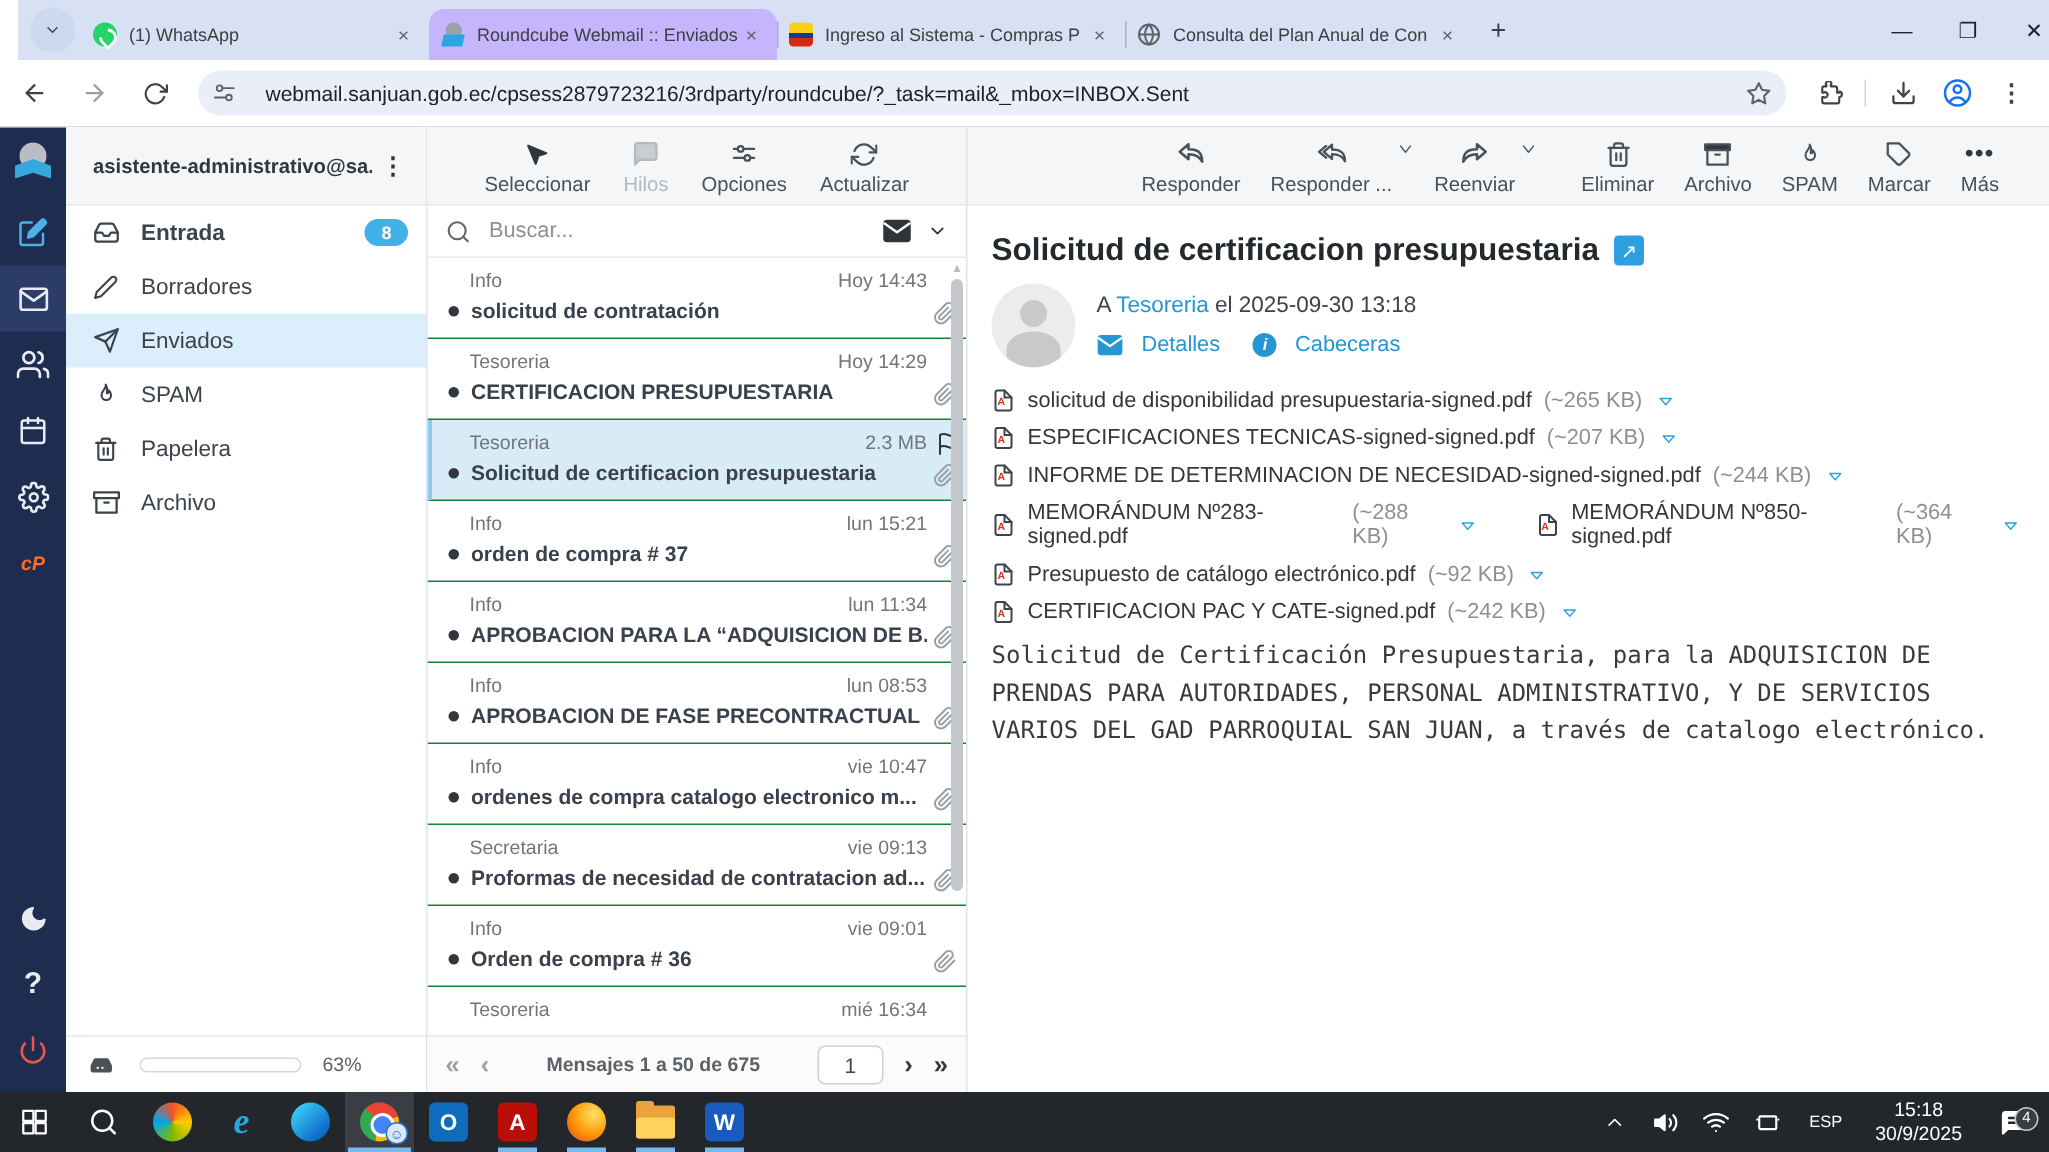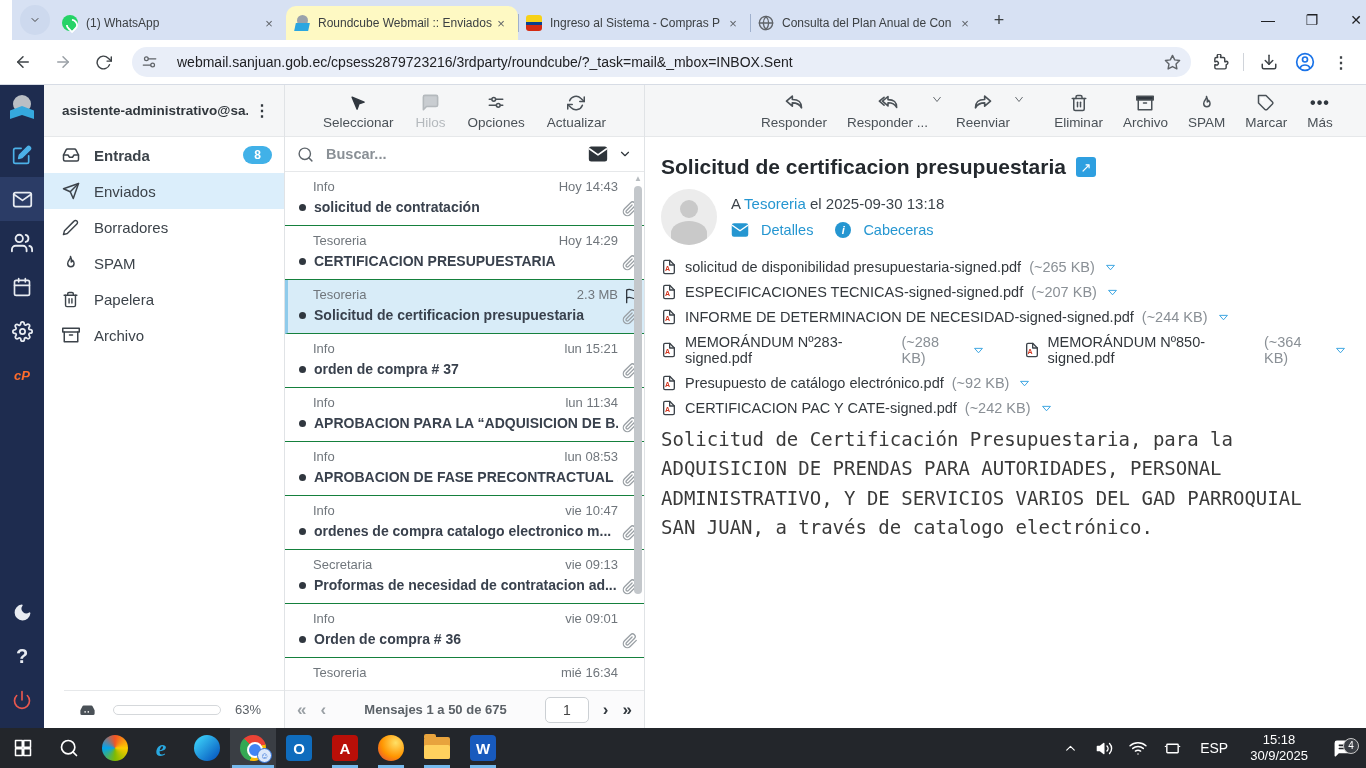--- a/index.html
+++ b/index.html
@@ -6,21 +6,21 @@
   html,body { width:1366px; height:768px; overflow:hidden; }
   body { font-family:"Liberation Sans", sans-serif; }
   .screen { position:relative; width:1366px; height:768px; background:#fff; }
   svg.ico { display:block; fill:none; stroke:currentColor; stroke-width:2; stroke-linecap:round; stroke-linejoin:round; }
 
   
   .tabstrip { position:absolute; left:12px; top:0; width:1366px; height:40px; background:#d7e1f3; display:flex; align-items:flex-end; }
   .tabsearch { width:30px; height:30px; margin:5px 4px 5px 8px; border-radius:50%; display:flex; align-items:center; justify-content:center; color:#444; background:#cdd9ee; align-self:center; }
   .tab { width:232px; height:34px; display:flex; align-items:center; padding:0 8px; color:#3c4043; font-size:12px; position:relative; }
   .tab + .tab::before { content:""; position:absolute; left:0; top:8px; height:18px; width:1px; background:#9fb0cd; }
-  .tab.active { background:#fef9c3; border-radius:10px 10px 0 0; z-index:2; }
+  .tab.active { background:#c4b5fd; border-radius:10px 10px 0 0; z-index:2; }
   .tab.active::before { display:none; }
   .tab .favicon { width:16px; height:16px; margin-right:8px; flex:0 0 16px; }
   .tab .title { flex:1; white-space:nowrap; overflow:hidden; }
   .tab .tclose { width:18px; height:18px; border-radius:50%; display:flex; align-items:center; justify-content:center; font-size:13px; color:#5f6368; }
   .newtab { width:26px; height:26px; margin:0 4px; align-self:center; display:flex; align-items:center; justify-content:center; font-size:18px; color:#3c4043; border-radius:50%; }
   .wincontrols { margin-left:auto; align-self:stretch; display:flex; }
   .winbtn { width:44px; height:40px; display:flex; align-items:center; justify-content:center; font-size:14px; color:#202124; }
   .favdot { width:16px; height:16px; border-radius:50%; }
   .fav-wa { background:#25d366; position:relative; }
   .fav-wa::after{ content:""; position:absolute; left:4px; top:4px; width:8px; height:8px; border:2px solid #fff; border-radius:50% 50% 50% 0; border-top-color:transparent; transform:rotate(-45deg);}
@@ -57,34 +57,34 @@
   .folders { width:241px; flex:0 0 241px; border-right:1px solid #e0e3e6; display:flex; flex-direction:column; background:#fff; }
   .acct { height:52px; background:#f5f6f7; border-bottom:1px solid #e6e8ea; display:flex; align-items:center; padding:0 8px 0 18px; }
   .acct .name { font-weight:bold; font-size:13.5px; color:#31373d; flex:1; white-space:nowrap; overflow:hidden; }
   .acct .menu { color:#31373d; font-size:16px; font-weight:bold; letter-spacing:0; padding:0 6px; }
   .folder { height:36px; display:flex; align-items:center; padding:0 12px 0 18px; color:#3c434a; font-size:15px; }
   .folder .ficon { width:18px; margin-right:14px; color:#3c434a; display:flex; }
   .folder.inbox .flabel { font-weight:bold; }
   .folder.selected { background:#dbeefb; }
   .badge { margin-left:auto; background:#41b1e8; color:#fff; font-size:12px; font-weight:bold; border-radius:10px; padding:2px 11px; }
   .folders .fspacer { flex:1; }
-  .quota { height:38px; border-top:1px solid #e6e8ea; display:flex; align-items:center; padding:0 14px; color:#5b6167;margin-left:20px; }
+  .quota { height:38px; border-top:1px solid #e6e8ea; display:flex; align-items:center; padding:0 14px; color:#5b6167; }
   .quota .bar { width:108px; height:10px; border:1px solid #d5d8db; border-radius:6px; margin:0 14px 0 16px; background:#fff; overflow:hidden; }
   .quota .fill { height:100%; background:#62b8e8; border-radius:6px 0 0 6px; }
   .quota .pct { font-size:13px; color:#5b6167; }
 
   .listpanel { width:360px; flex:0 0 360px; border-right:1px solid #e0e3e6; display:flex; flex-direction:column; position:relative; }
   .toolbar { height:52px; background:#f5f6f7; border-bottom:1px solid #e6e8ea; display:flex; align-items:center; justify-content:center; gap:10px; }
   .tbtn { display:flex; flex-direction:column; align-items:center; justify-content:center; color:#4a5157; font-size:13.5px; padding:2px 6px; gap:3px; }
   .tbtn .ticon { height:20px; display:flex; align-items:flex-end; }
   .tbtn.disabled { color:#b4b9bd; }
   .tbtn-wrap { display:flex; align-items:flex-start; }
   .tcaret { color:#4a5157; margin:4px 0 0 -2px; }
   .searchrow { height:35px; border-bottom:1px solid #e6e8ea; display:flex; align-items:center; padding:0 12px; color:#5f666c; }
-  .searchrow input { border:0; outline:0; background:transparent; font-size:14.5px; color:#be185d; margin-left:12px; flex:1; font-family:"Liberation Sans",sans-serif;font-weight:bold; }
+  .searchrow input { border:0; outline:0; background:transparent; font-size:14.5px; color:#be185d; margin-left:12px; flex:1; font-family:"Liberation Sans",sans-serif; }
   .searchrow input::placeholder { color:#8a9096; }
   .scope { color:#2e343a; display:flex; align-items:center; gap:10px; }
   .msglist { flex:1; overflow:hidden; position:relative; }
   .msg { height:54px; border-bottom:1px solid #15803d; padding:7px 26px 0 14px; position:relative; }
   .msg .l1 { display:flex; font-size:13px; color:#70767c; }
   .msg .l1 .sender { margin-left:14px; flex:1; }
   .msg .l1 .meta { color:#70767c; }
   .msg .l2 { display:flex; align-items:center; margin-top:5px; font-size:14px; color:#39414d; }
   .msg .dot { width:7px; height:7px; border-radius:50%; background:#30373f; margin-right:8px; flex:0 0 7px; }
   .msg .subj { flex:1; white-space:nowrap; overflow:hidden;font-weight:bold; }
@@ -115,21 +115,21 @@
   .metalinks { display:flex; gap:22px; margin-top:9px; align-items:center; }
   .metalink { color:#2596d1; font-size:14.5px; display:flex; align-items:center; gap:12px; }
   .infodot { width:16px; height:16px; border-radius:50%; background:#2596d1; color:#fff; font-size:11px; font-weight:bold; display:flex; align-items:center; justify-content:center; font-style:italic; }
   .attachments { margin:14px 0 0 0; }
   .attrow { display:flex; gap:40px; margin-bottom:9px; }
   .attitem { display:flex; align-items:center; gap:8px; font-size:14.5px; color:#33383d; }
   .attitem .pdfico { color:#3c434a; position:relative; }
   .attitem .pdfico .mark { position:absolute; left:4px; top:7px; width:7px; height:6px; color:#d3351f; font-size:7px; font-weight:bold; line-height:6px; }
   .attitem .size { color:#8a9096; }
   .attcaret { color:#2e9fe0; margin-left:2px; }
-  .bodytext { font-family:"DejaVu Sans Mono", monospace; font-size:19px; color:#3a3a3a; line-height:1.55; max-width:700px; }
+  .bodytext { font-family:"DejaVu Sans Mono", monospace; font-size:16px; color:#3a3a3a; line-height:1.55; max-width:700px; }
 
   
   .taskbar { position:absolute; left:0; top:728px; width:1366px; height:40px; background:#23262b; display:flex; align-items:stretch; color:#fff; }
   .tkbtn { width:46px; display:flex; align-items:center; justify-content:center; position:relative; }
   .tkbtn.active { background:#3a3e44; }
   .tkbtn.active::after { content:""; position:absolute; left:2px; bottom:0; right:2px; height:3px; background:#76b9ed; }
   .tkbtn.running::after { content:""; position:absolute; left:10px; bottom:0; right:10px; height:3px; background:#76b9ed; }
   .appico { width:26px; height:26px; border-radius:4px; display:flex; align-items:center; justify-content:center; font-weight:bold; font-size:15px; }
   .ico-copilot { border-radius:50%; background:conic-gradient(#f35325,#ffcc00,#7fba00,#00a4ef,#f35325); }
   .ico-ie { color:#29a8e0; font-size:24px; font-style:italic; font-family:"Liberation Serif",serif; }
@@ -140,21 +140,21 @@
   .ico-outlook { background:#0f6cbd; color:#fff; }
   .ico-acrobat { background:#b90f08; color:#fff; }
   .ico-firefox { border-radius:50%; background:radial-gradient(circle at 68% 30%,#ffe066,#ff9500 55%,#e3463c 95%); }
   .ico-word { background:#185abd; color:#fff; }
   .folderico { width:26px; height:22px; position:relative; }
   .folderico .back { position:absolute; inset:0; background:#e8a33d; border-radius:2px; }
   .folderico .back::before { content:""; position:absolute; left:0; top:-3px; width:12px; height:4px; background:#e8a33d; border-radius:2px 2px 0 0; }
   .folderico .front { position:absolute; left:0; bottom:0; width:100%; height:14px; background:#ffd15e; border-radius:2px; }
   .tray { margin-left:auto; display:flex; align-items:center; gap:6px; padding-right:4px; }
   .trayico { width:28px; display:flex; align-items:center; justify-content:center; color:#fff; }
-  .lang { font-size:14px; padding:0 8px; }
+  .lang { font-size:11px; padding:0 8px; }
   .clock { font-size:13px; text-align:center; line-height:1.25; padding:0 8px; }
   .notif { width:40px; display:flex; align-items:center; justify-content:center; position:relative; color:#fff; }
   .notifbadge { position:absolute; right:3px; bottom:4px; width:16px; height:16px; border-radius:50%; background:#3a3e44; border:1px solid #c8c8c8; color:#fff; font-size:10px; display:flex; align-items:center; justify-content:center; }
 </style>
 </head>
 <body>
 
 <div class="screen">
 
   <div class="tabstrip">
@@ -325,36 +325,36 @@
       <div class="folder inbox">
         <span class="ficon">
             <svg class="ico" width="18" height="18" viewBox="0 0 24 24">
               <polyline points="22 12 16 12 14 15 10 15 8 12 2 12"></polyline>
               <path d="M5.45 5.11L2 12v6a2 2 0 0 0 2 2h16a2 2 0 0 0 2-2v-6l-3.45-6.89A2 2 0 0 0 16.76 4H7.24a2 2 0 0 0-1.79 1.11z"></path>
             </svg>
           </span>
         <span class="flabel">Entrada</span>
         <span class="badge">8</span>
       </div>
+      <div class="folder">
+        <span class="ficon">
+            <svg class="ico" width="17" height="17" viewBox="0 0 24 24">
+              <path d="M17 3a2.83 2.83 0 1 1 4 4L7.5 20.5 2 22l1.5-5.5L17 3z"></path>
+            </svg>
+          </span>
+        <span class="flabel">Borradores</span>
+      </div>
       <div class="folder selected">
         <span class="ficon">
             <svg class="ico" width="18" height="18" viewBox="0 0 24 24">
               <line x1="22" y1="2" x2="11" y2="13"></line>
               <polygon points="22 2 15 22 11 13 2 9 22 2"></polygon>
             </svg>
           </span>
         <span class="flabel">Enviados</span>
-      </div>
-      <div class="folder">
-        <span class="ficon">
-            <svg class="ico" width="17" height="17" viewBox="0 0 24 24">
-              <path d="M17 3a2.83 2.83 0 1 1 4 4L7.5 20.5 2 22l1.5-5.5L17 3z"></path>
-            </svg>
-          </span>
-        <span class="flabel">Borradores</span>
       </div>
       <div class="folder">
         <span class="ficon">
             <svg class="ico" width="17" height="17" viewBox="0 0 24 24">
               <path d="M12 2c1 4-4 5-4 10a4.5 4.5 0 0 0 9 0c0-2-1-3.5-2-4.5 0 2-1 2.5-2 2.5 1-3-0-6-1-8z"></path>
             </svg>
           </span>
         <span class="flabel">SPAM</span>
       </div>
       <div class="folder">

